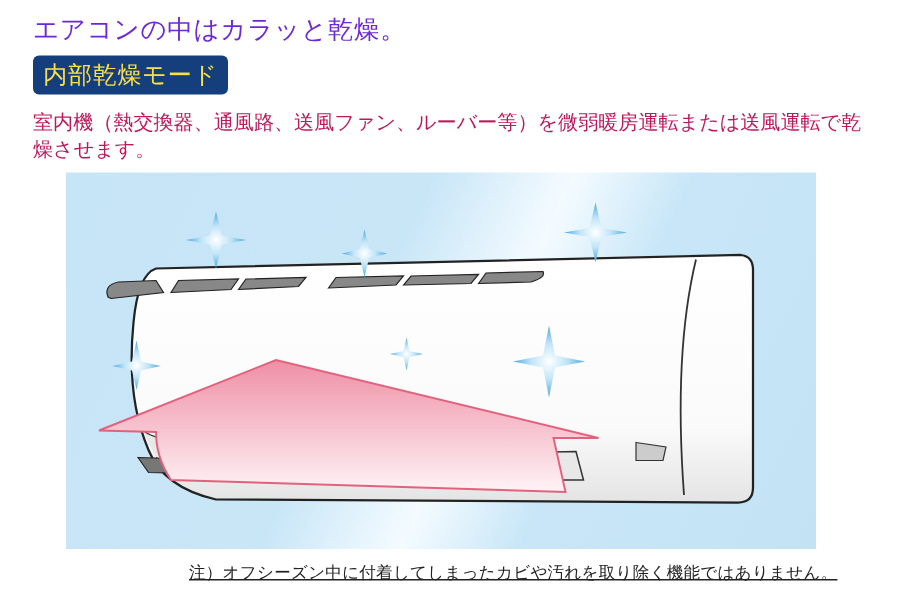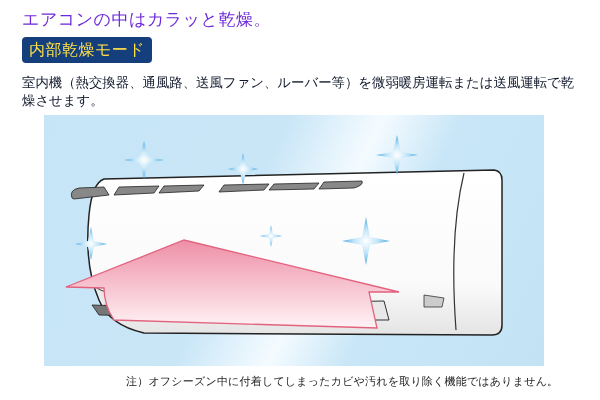--- a/index.html
+++ b/index.html
@@ -1,25 +1,25 @@
 <!DOCTYPE html>
 <html><head>
 <meta charset="utf-8">
 <style>
   html, body { margin:0; padding:0; background:#ffffff; }
   body { width:600px; height:400px; position:relative; overflow:hidden;
          font-family:"DejaVu Sans", sans-serif; color:#222; }
   .heading { position:absolute; left:22px; top:8px; font-size:17px; color:#6d28d9; letter-spacing:0.5px; }
   .badge { position:absolute; left:22px; top:37px; width:130px; height:26px; background:#153e7c;
            border-radius:4px; color:#fde047; font-size:16px; line-height:26px; text-align:center; letter-spacing:0.5px; }
-  .desc { position:absolute; left:22px; top:74px; width:565px; font-size:13.4px; line-height:18px; color:#0f172a; }
+  .desc { position:absolute; left:22px; top:74px; width:565px; font-size:13.4px; line-height:18px; color:#be185d; }
   .figure { position:absolute; left:44px; top:115px; width:500px; height:251px; overflow:hidden;
             background:linear-gradient(115deg,#c6e5f6 0%,#c9e6f7 40%,#f4fbff 55%,#c8e6f7 68%,#c3e3f5 100%); }
   .figure svg { position:absolute; left:0; top:0; }
-  .note { position:absolute; left:126px; top:374px; font-size:11px; color:#222; letter-spacing:0.2px; }
+  .note { position:absolute; left:126px; top:374px; font-size:11px; color:#222; letter-spacing:0.2px;text-decoration:underline; }
 </style>
 </head>
 <body>
 
 <div class="heading">エアコンの中はカラッと乾燥。</div>
 <div class="badge">内部乾燥モード</div>
 <div class="desc">室内機（熱交換器、通風路、送風ファン、ルーバー等）を微弱暖房運転または送風運転で乾燥させます。</div>
 
 <div class="figure">
   <svg width="500" height="251" viewBox="0 0 500 251">

